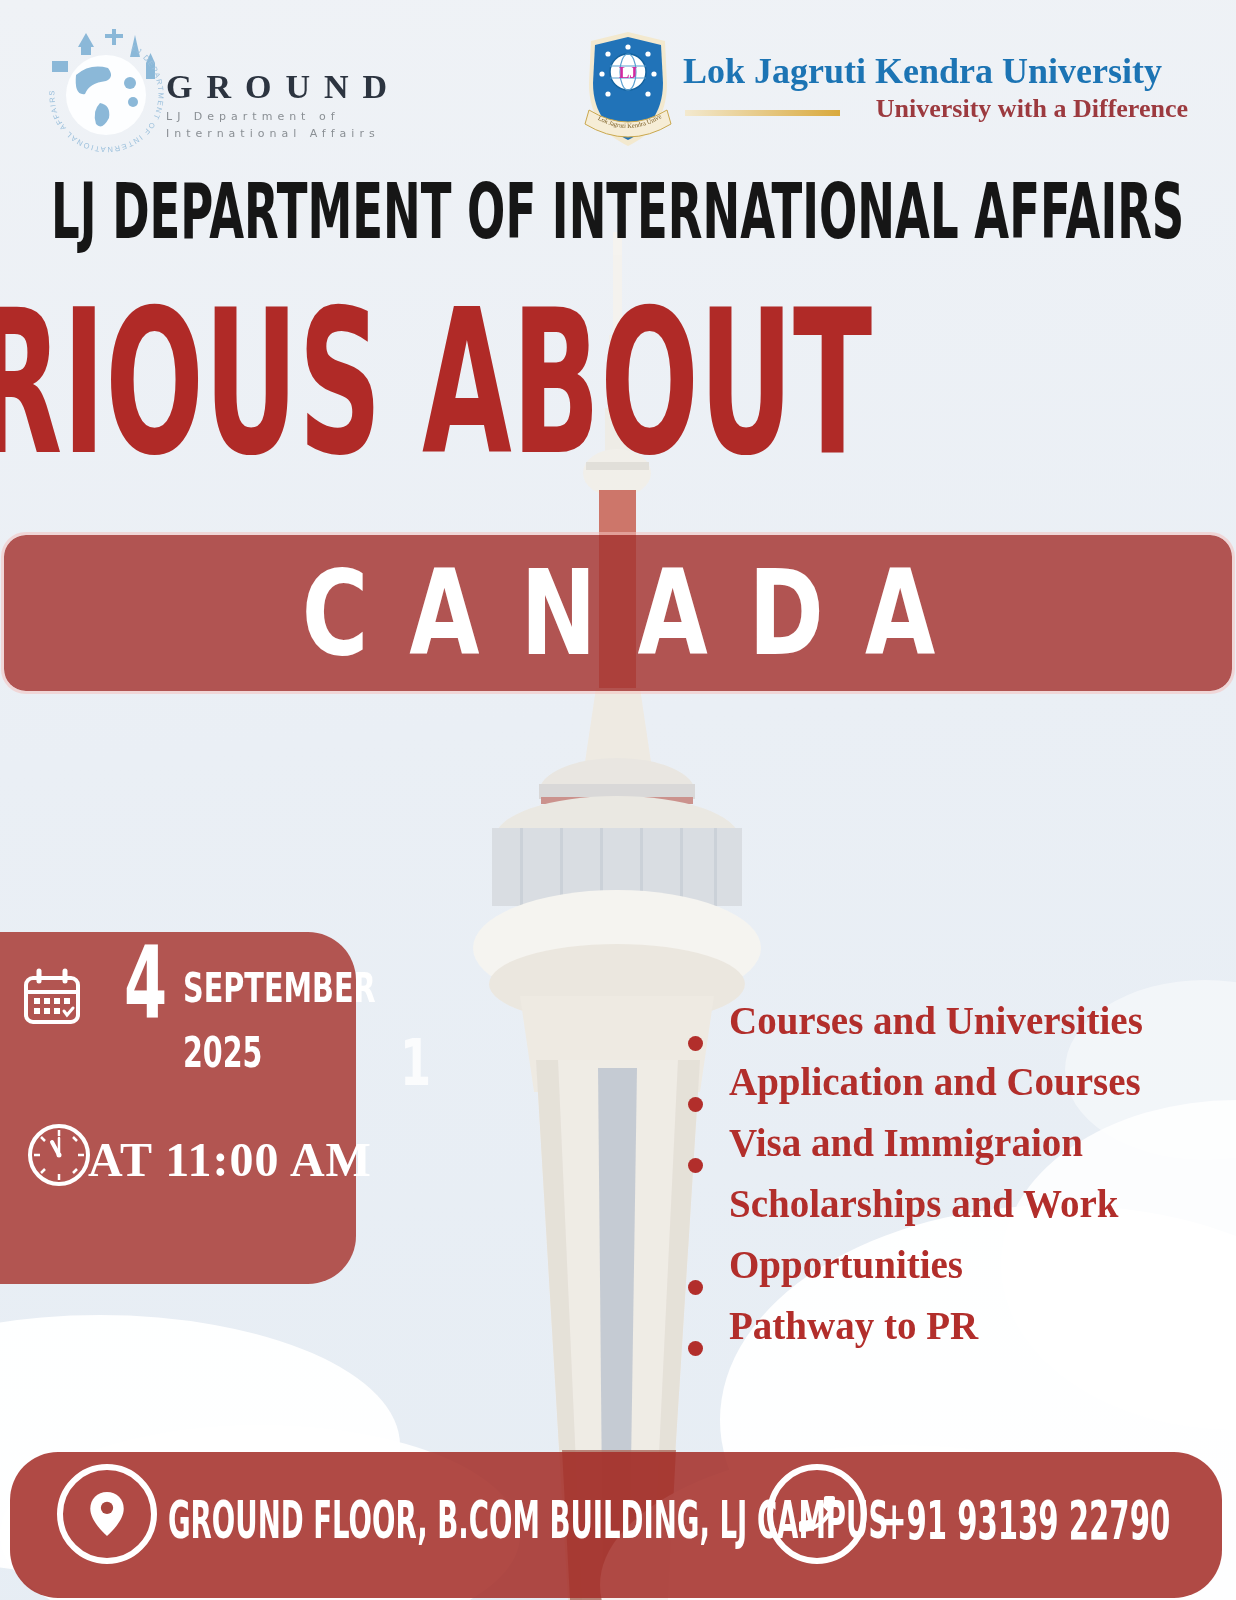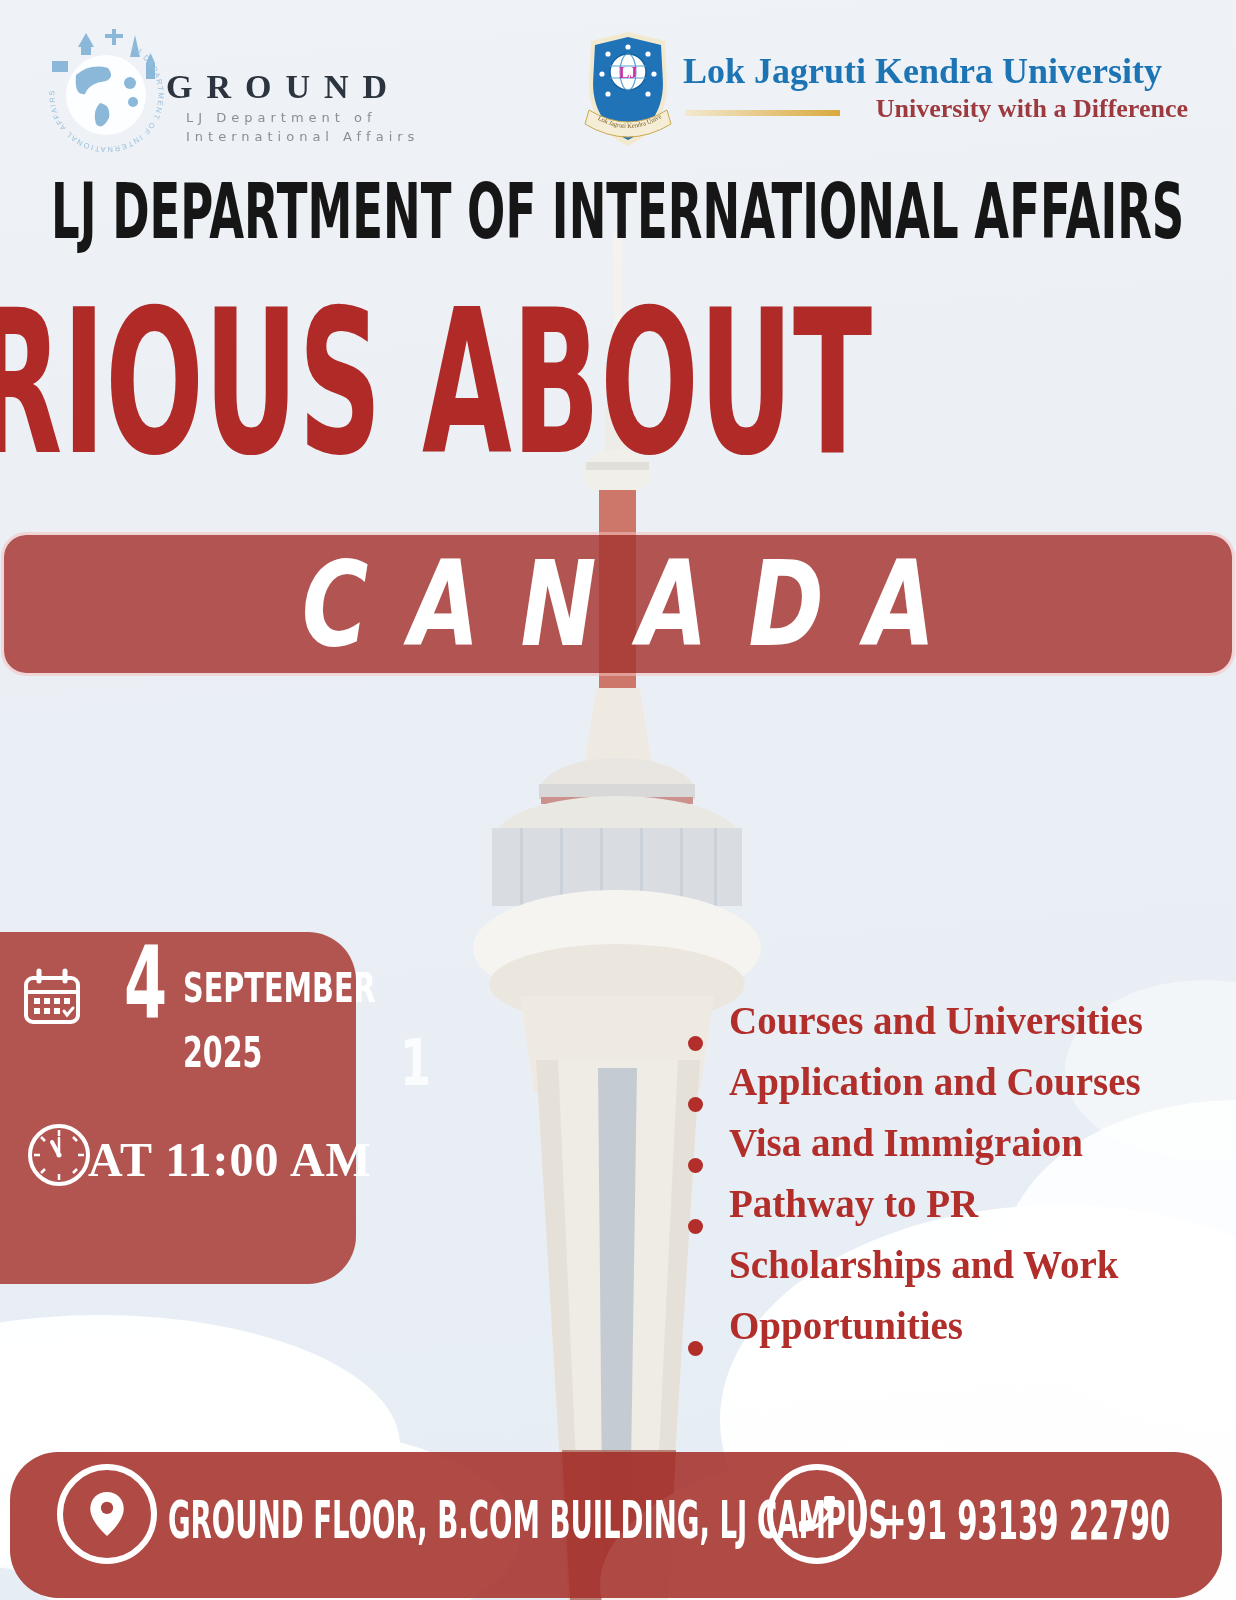--- a/index.html
+++ b/index.html
@@ -8,40 +8,40 @@
     background:linear-gradient(175deg,#eff2f6 0%,#eaeff5 45%,#e6edf4 100%);
     font-family:"DejaVu Sans","Liberation Sans",sans-serif;
   }
   .bg-art{position:absolute;left:0;top:0;width:1236px;height:1600px;z-index:0;}
   
   .ljdia-logo{position:absolute;left:28px;top:22px;width:340px;height:130px;z-index:3;}
   .ljdia-globe{position:absolute;left:0;top:0;}
   .ljdia-text{position:absolute;left:138px;top:46px;width:210px;}
   .ljdia-acronym{font-family:"Liberation Serif",serif;font-weight:bold;font-size:34px;
     color:#2c3440;letter-spacing:14px;}
-  .ljdia-sub{font-size:13px;color:#8a8f94;letter-spacing:5px;margin-top:4px;white-space:nowrap;margin-left:20px;}
+  .ljdia-sub{font-size:11px;color:#8a8f94;letter-spacing:5px;margin-top:4px;white-space:nowrap;}
   .ljku-logo{position:absolute;left:583px;top:26px;width:625px;height:130px;z-index:3;}
   .ljku-shield{position:absolute;left:0;top:2px;}
   .ljku-name{position:absolute;left:100px;top:24px;width:520px;font-family:"Liberation Serif",serif;
     font-weight:bold;font-size:36px;color:#1c74b4;white-space:nowrap;}
   .ljku-goldline{position:absolute;left:102px;top:84px;width:155px;height:6px;
     background:linear-gradient(to right,#f3e9cf,#d9a93c);}
   .ljku-tagline{position:absolute;left:262px;top:68px;width:343px;font-family:"Liberation Serif",serif;
     font-weight:bold;font-size:26px;color:#9c3a3f;text-align:right;white-space:nowrap;}
   
   .cond{display:inline-block;transform-origin:center;white-space:nowrap;}
   .dept-title{position:absolute;left:0;top:166px;width:1236px;height:90px;z-index:2;
     display:flex;align-items:center;justify-content:center;}
   .dept-title span{font-weight:bold;font-size:77px;color:#161616;transform:scaleX(.585);}
   .curious{position:absolute;left:0;top:296px;width:1236px;height:172px;z-index:2;
     display:flex;align-items:center;justify-content:flex-end;margin-left:27px;}
   .curious span{font-weight:bold;font-size:200px;color:#b02a27;transform:scaleX(.58);}
-  .country-banner{position:absolute;left:4px;top:535px;width:1228px;height:138px;z-index:2;
+  .country-banner{position:absolute;left:4px;top:535px;width:1228px;height:156px;z-index:2;
     background:rgba(166,54,50,.84);border-radius:22px;outline:3px solid rgba(244,193,189,.55);
-    display:flex;align-items:center;justify-content:center;font-style:italic;}
+    display:flex;align-items:center;justify-content:center;}
   .country-banner span{font-weight:bold;font-size:118px;color:#ffffff;
     letter-spacing:.45em;text-indent:.45em;transform:scaleX(.77);}
   .ask-block{position:absolute;left:0;top:706px;width:1236px;z-index:2;text-align:center;
     font-family:"Liberation Serif",serif;font-weight:bold;font-size:57px;color:#0d0d0d;line-height:90px;}
   
   .date-box{position:absolute;left:0;top:932px;width:356px;height:352px;z-index:2;
     background:#b25551;border-radius:0 48px 48px 0;}
   .day{position:absolute;left:124px;top:-4px;font-weight:bold;font-size:100px;color:#fff;
     transform:scaleX(.62);transform-origin:left center;line-height:110px;}
   .month{position:absolute;left:183px;top:36px;font-weight:bold;font-size:41px;color:#fff;
@@ -244,25 +244,25 @@
     <li>
       <span class="dot"></span>
       <span class="t-wrap">Application and Courses</span>
     </li>
     <li>
       <span class="dot"></span>
       <span class="t-wrap">Visa and Immigraion</span>
     </li>
     <li>
       <span class="dot"></span>
+      <span class="t-wrap">Scholarships and Work Opportunities</span>
+    </li>
+    <li>
+      <span class="dot"></span>
       <span class="t-wrap">Pathway to PR</span>
-    </li>
-    <li>
-      <span class="dot"></span>
-      <span class="t-wrap">Scholarships and Work Opportunities</span>
     </li>
   </ul>
 
   <div class="watermark">1</div>
 
   <div class="footer-bar">
     <div class="circle-badge loc-circle">
       <svg width="44" height="52" viewBox="0 0 100 112">
         <path d="M50,6 C72,6 88,22 88,44 C88,74 50,106 50,106 C50,106 12,74 12,44 C12,22 28,6 50,6 Z" fill="#ffffff"></path>
         <circle cx="50" cy="42" r="14" fill="#a8463f"></circle>

